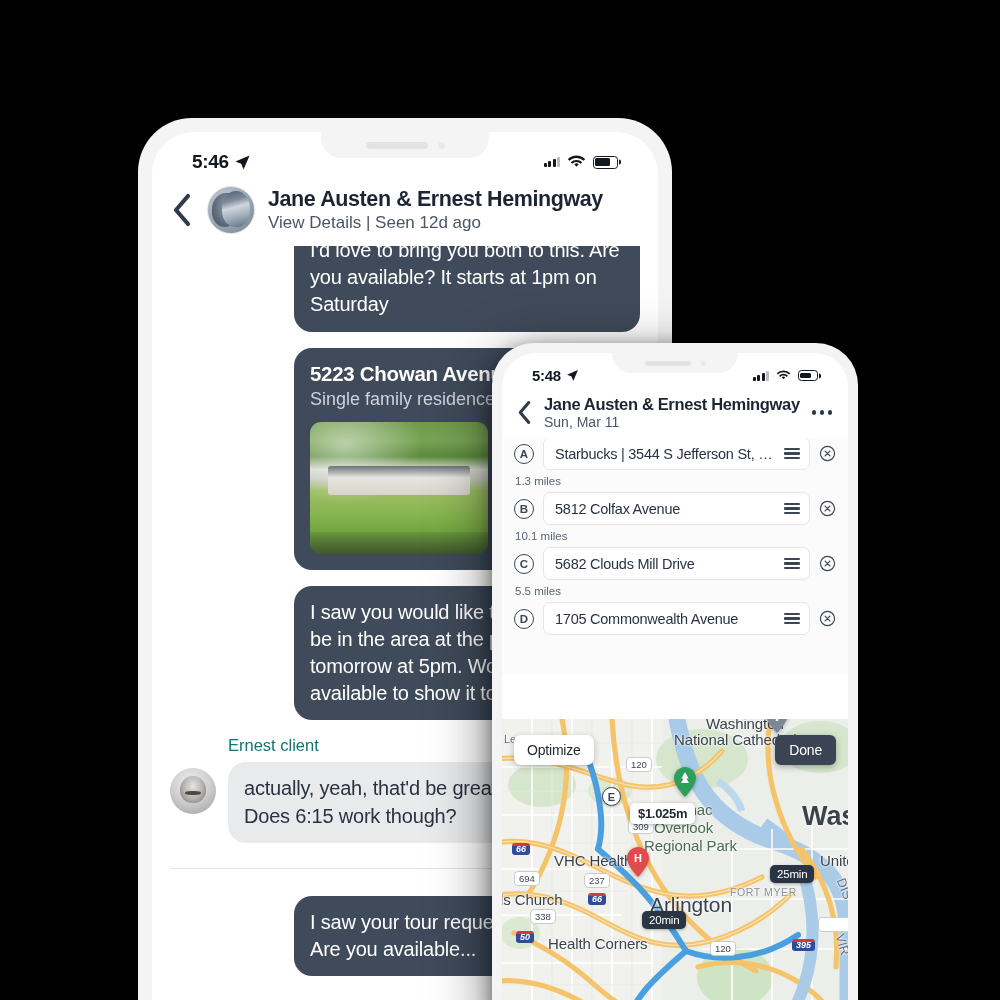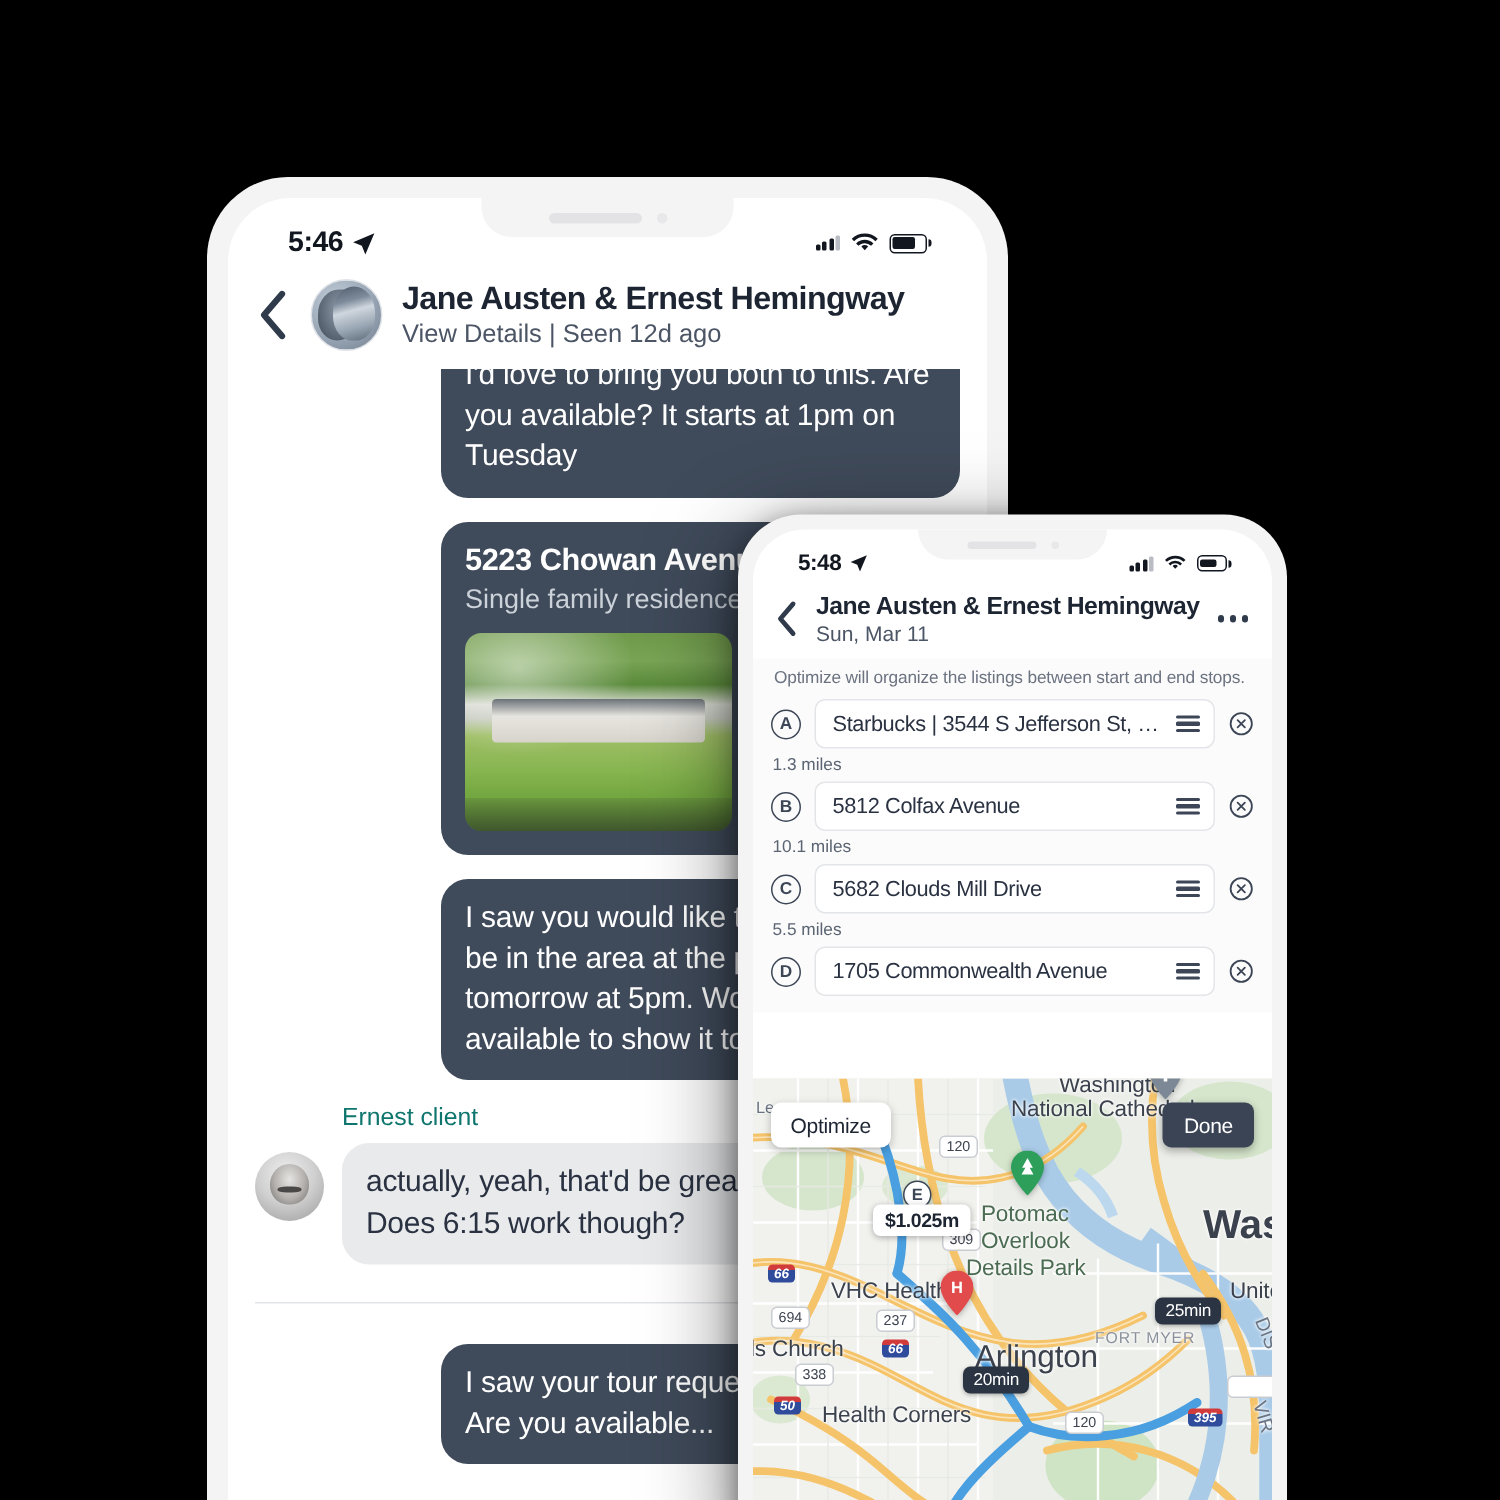--- a/index.html
+++ b/index.html
@@ -226,20 +226,21 @@
   }
   .time-badge {
     position: absolute; background: #2b3442; color: #fff; font-size: 11.5px;
     border-radius: 5px; padding: 3px 7px; font-weight: 500; letter-spacing: -0.2px;
     box-shadow: 0 1px 3px rgba(0,0,0,0.3);
   }
   .price-badge {
     position: absolute; background: #fff; color: #1d2532; font-size: 13px; font-weight: 700;
     border-radius: 5px; padding: 3px 8px; box-shadow: 0 1px 4px rgba(0,0,0,0.3);
     letter-spacing: -0.3px;
+    margin-left: 48px;
   }
   .pin {
     position: absolute; width: 22px; height: 30px;
     display: flex; align-items: flex-start; justify-content: center;
     filter: drop-shadow(0 1px 2px rgba(0,0,0,0.3));
   }
   .circle-marker {
     position: absolute; width: 19px; height: 19px; border-radius: 50%;
     background: #fff; border: 1.6px solid #3c4656; color: #3c4656;
     font-size: 11px; font-weight: 600; display: flex; align-items: center; justify-content: center;
@@ -301,21 +302,21 @@
         <div class="avatar-hdr"></div>
         <div class="hdr-text">
           <div class="hdr-title">Jane Austen &amp; Ernest Hemingway</div>
           <div class="hdr-sub">View Details | Seen 12d ago</div>
         </div>
       </div>
 
       <div class="chat-body">
 
         <div class="row-out" style="margin-top:-26px;">
-          <div class="bubble bubble-out" style="width:346px;">I'd love to bring you both to this. Are you available? It starts at 1pm on Tuesday</div>
+          <div class="bubble bubble-out" style="width:346px;">I'd love to bring you both to this. Are you available? It starts at 1pm on Saturday</div>
         </div>
 
         <div class="row-out">
           <div class="card-bubble" style="width:346px;">
             <div class="card-title">5223 Chowan Avenue</div>
             <div class="card-sub">Single family residence</div>
             <div class="card-photo"></div>
           </div>
         </div>
 
@@ -386,21 +387,20 @@
           <div class="rh-sub">Sun, Mar 11</div>
         </div>
         <div class="dots">
             <span></span>
             <span></span>
             <span></span>
           </div>
       </div>
 
       <div class="route-panel">
-        <div class="route-hint">Optimize will organize the listings between start and end stops.</div>
 
         <div class="stop-row">
           <div class="stop-badge">A</div>
           <div class="stop-field">
             <span class="stop-text">Starbucks | 3544 S Jefferson St, Bai...</span>
             <span class="drag-handle">
                 <i></i>
                 <i></i>
                 <i></i>
               </span>
@@ -522,21 +522,21 @@
           </g>
 
           <path d="M300 150c8 24 12 50 10 76-2 26-10 52-24 76" stroke="#a9cbe8" stroke-width="12" fill="none"></path>
         </svg>
 
         <div class="map-label" style="left:2px;  top:14px;">Lean</div>
         <div class="map-label mid" style="left:204px; top:-4px;">Washington</div>
         <div class="map-label mid" style="left:172px; top:12px;">National Cathedral</div>
         <div class="map-label park mid" style="left:152px; top:82px;">Potomac</div>
         <div class="map-label park mid" style="left:152px; top:100px;">Overlook</div>
-        <div class="map-label park mid" style="left:142px; top:118px;">Details Park</div>
+        <div class="map-label park mid" style="left:142px; top:118px;">Regional Park</div>
         <div class="map-label big" style="left:300px; top:82px; font-size:27px; font-weight:700;">Was</div>
         <div class="map-label mid" style="left:318px; top:133px;">United</div>
         <div class="map-label mid" style="left:52px;  top:133px;">VHC Health™</div>
         <div class="map-label big" style="left:148px; top:174px;">Arlington</div>
         <div class="map-label tiny" style="left:228px; top:167px; font-size:10.5px;">FORT MYER</div>
         <div class="map-label mid" style="left:-2px;  top:172px;">ls Church</div>
         <div class="map-label mid" style="left:46px;  top:216px;">Health Corners</div>
         <div class="map-label" style="left:332px; top:162px; transform:rotate(68deg); font-size:13px;">DIS</div>
         <div class="map-label" style="left:330px; top:218px; transform:rotate(74deg); font-size:13px;">VIR</div>
 

